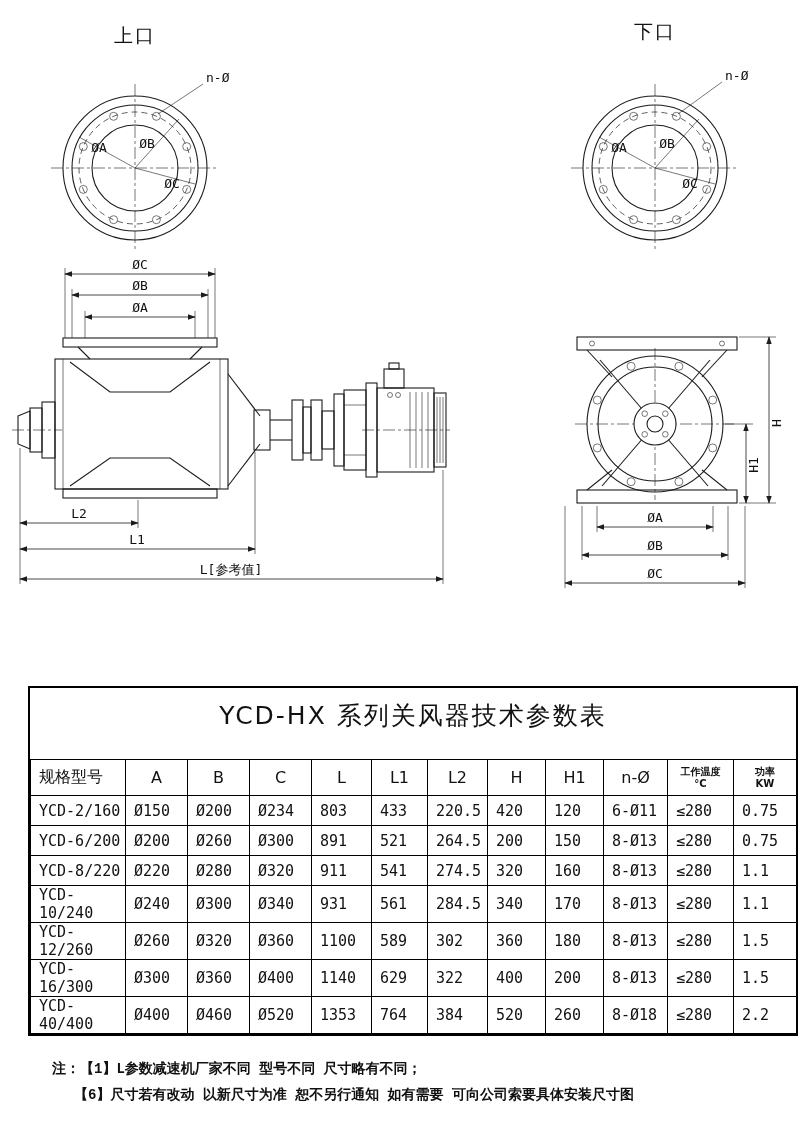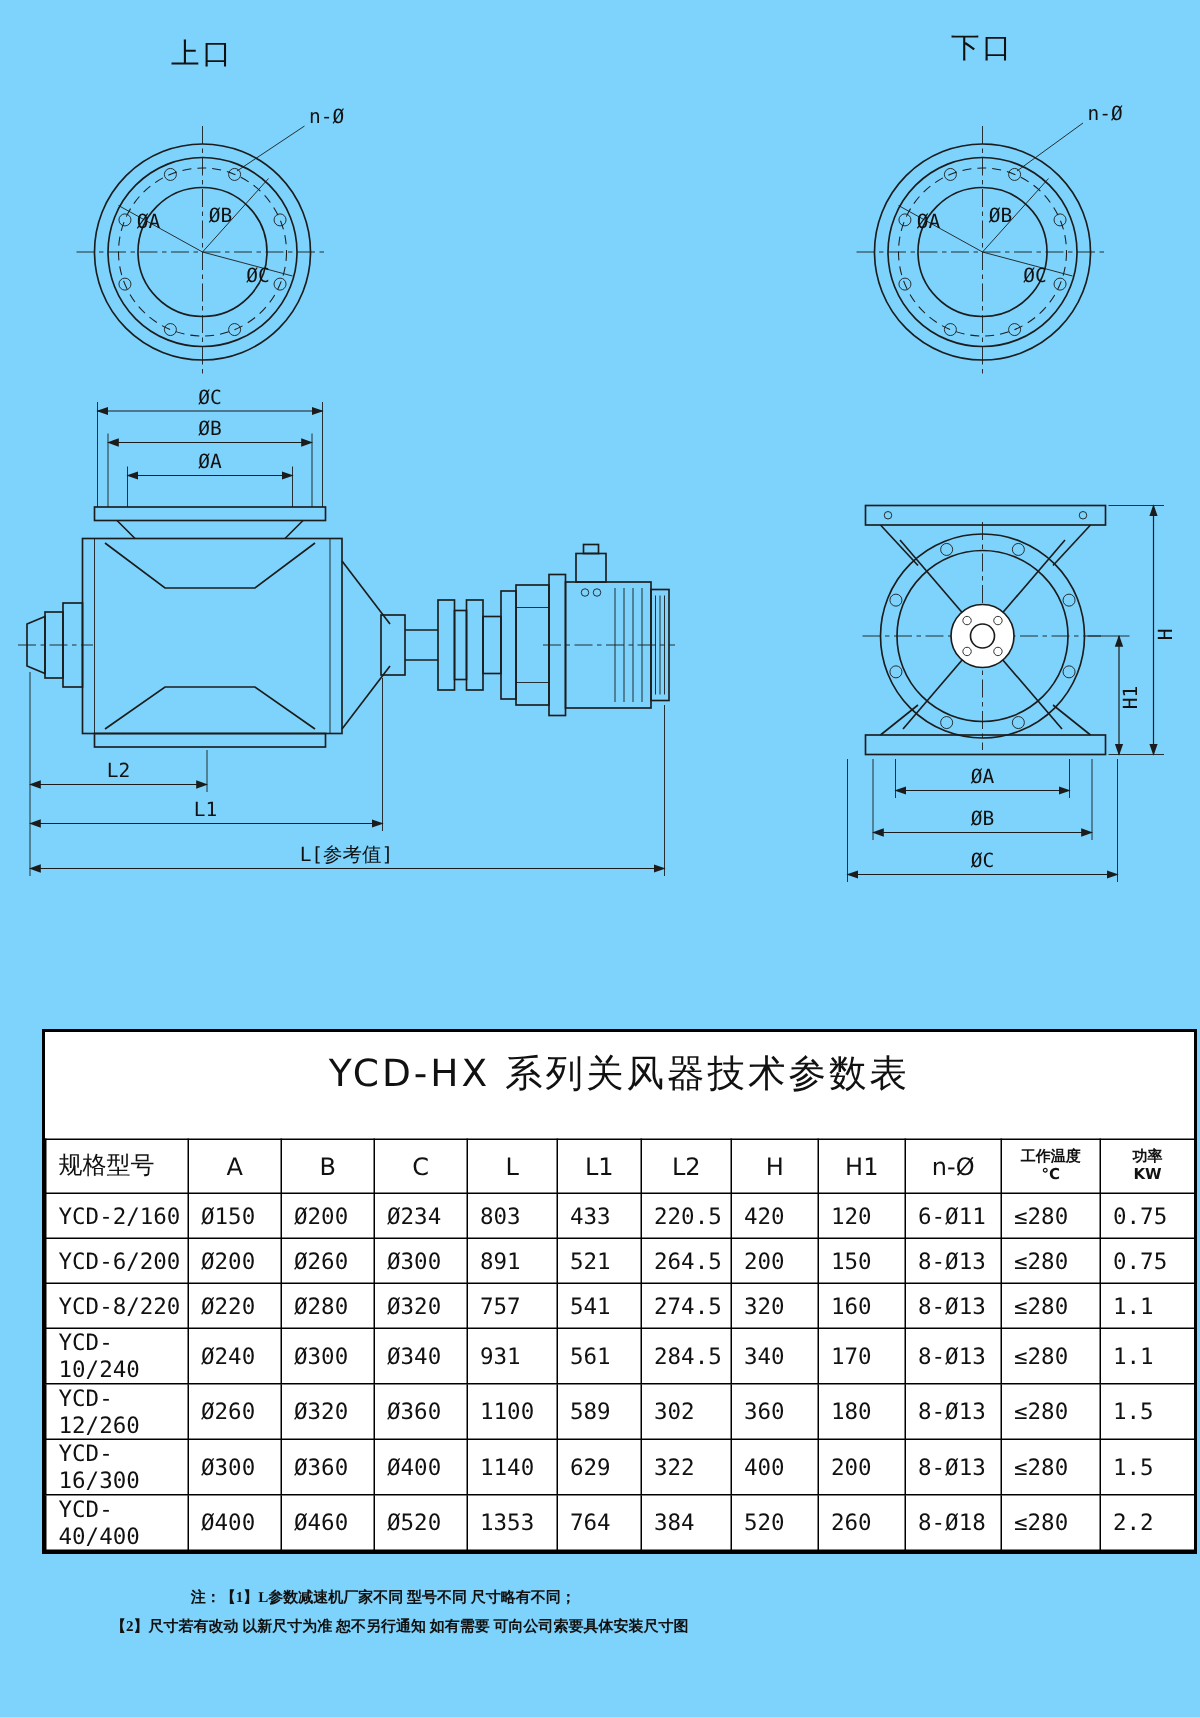--- a/index.html
+++ b/index.html
@@ -1,36 +1,36 @@
 <!DOCTYPE html>
 <html><head>
 <meta charset="utf-8">
 <style>
   * { margin:0; padding:0; box-sizing:border-box; }
   html,body { background:#e8e8e8; }
   body { font-family:"DejaVu Sans", sans-serif; color:#111; }
-  .page { position:relative; width:800px; height:1145px; background:#7dd3fc; margin:0 auto; overflow:hidden; }
+  .page { position:relative; width:800px; height:1145px; background:#ffffff; margin:0 auto; overflow:hidden; }
   svg.drawing { position:absolute; top:0; left:0; }
   .ln   { fill:none; stroke:#1c1c1c; stroke-width:1.1; }
   .thin { fill:none; stroke:#1c1c1c; stroke-width:0.6; }
   .cl   { fill:none; stroke:#1c1c1c; stroke-width:0.6; stroke-dasharray:12 3 3 3; }
   .dash { fill:none; stroke:#1c1c1c; stroke-width:0.7; stroke-dasharray:6 4; }
   .dim  { fill:none; stroke:#1c1c1c; stroke-width:0.8; }
   svg text { fill:#111; font-family:"DejaVu Sans Mono", monospace; font-size:13px; }
   svg text.big { font-size:19px; font-family:"DejaVu Sans", sans-serif; letter-spacing:2px; }
 
   .table-box { position:absolute; left:28px; top:686px; width:770px; border:2px solid #000; background:#fff; }
   .table-title { text-align:center; font-size:25px; letter-spacing:2px; padding:11px 0 13px 0; font-family:"DejaVu Sans", sans-serif; }
   table.params { width:100%; border-collapse:collapse; table-layout:fixed;margin-top:14px; }
   .params th, .params td { border:1px solid #000; overflow:hidden; vertical-align:middle; }
   .params th { height:36px; font-size:16px; font-weight:normal; text-align:center; }
   .params th:first-child { text-align:left; padding-left:8px; }
   .params th.small-head { font-size:10px; line-height:1.15; white-space:pre-line; font-weight:bold; }
   .params td { height:30px; font-size:15px; font-family:"DejaVu Sans Mono", monospace; text-align:left; padding-left:8px; }
-  .notes { position:absolute; left:52px; top:1057px; font-size:10px; font-weight:bold; line-height:1.85; font-family:Liberation Serif, serif;text-align:center; }
+  .notes { position:absolute; left:52px; top:1057px; font-size:14px; font-weight:bold; line-height:1.85; font-family:Liberation Mono, monospace; }
   .notes .n2 { padding-left:22px; }
 </style>
 </head>
 <body>
 
 <div class="page">
 
   <svg class="drawing" width="800" height="670" viewBox="0 0 800 670">
     <defs>
       <marker id="arr" viewBox="0 0 10 10" refX="9" refY="5" markerWidth="10" markerHeight="10" orient="auto-start-reverse">
@@ -264,21 +264,21 @@
             <td>150</td>
             <td>8-Ø13</td>
             <td>≤280</td>
             <td>0.75</td>
           </tr>
           <tr>
             <td>YCD-8/220</td>
             <td>Ø220</td>
             <td>Ø280</td>
             <td>Ø320</td>
-            <td>757</td>
+            <td>911</td>
             <td>541</td>
             <td>274.5</td>
             <td>320</td>
             <td>160</td>
             <td>8-Ø13</td>
             <td>≤280</td>
             <td>1.1</td>
           </tr>
           <tr>
             <td>YCD-10/240</td>
@@ -335,16 +335,16 @@
             <td>8-Ø18</td>
             <td>≤280</td>
             <td>2.2</td>
           </tr>
         </tbody>
     </table>
   </div>
 
   <div class="notes">
     <div>注：【1】L参数减速机厂家不同 型号不同 尺寸略有不同；</div>
-    <div class="n2">【2】尺寸若有改动 以新尺寸为准 恕不另行通知 如有需要 可向公司索要具体安装尺寸图</div>
+    <div class="n2">【6】尺寸若有改动 以新尺寸为准 恕不另行通知 如有需要 可向公司索要具体安装尺寸图</div>
   </div>
 
 </div>
 
 </body></html>

